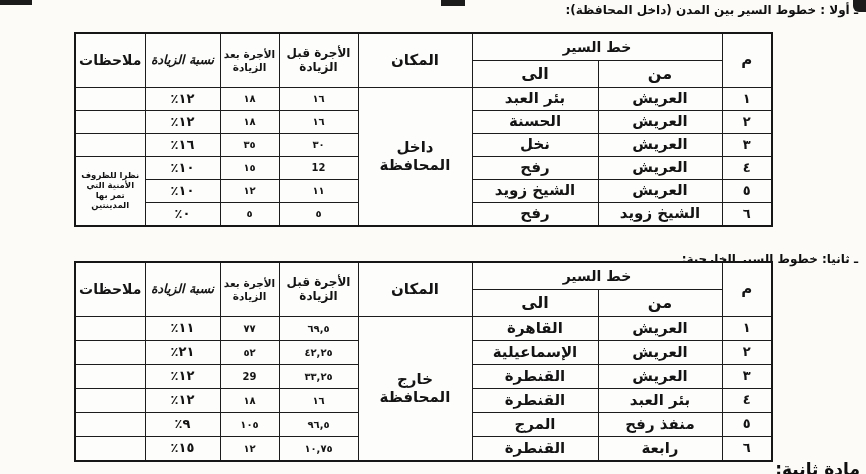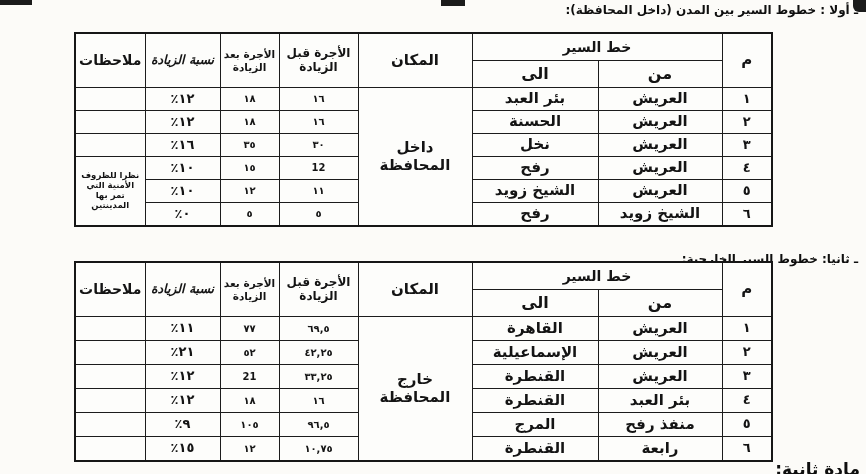--- a/index.html
+++ b/index.html
@@ -209,21 +209,21 @@
       <td class="c-num">٤٢,٢٥</td>
       <td class="c-num">٥٢</td>
       <td class="c-pct">٪٢١</td>
       <td></td>
     </tr>
     <tr>
       <td class="c-idx">٣</td>
       <td class="c-city">العريش</td>
       <td class="c-city">القنطرة</td>
       <td class="c-num">٣٣,٢٥</td>
-      <td class="c-num">21</td>
+      <td class="c-num">29</td>
       <td class="c-pct">٪١٢</td>
       <td></td>
     </tr>
     <tr>
       <td class="c-idx">٤</td>
       <td class="c-city">بئر العبد</td>
       <td class="c-city">القنطرة</td>
       <td class="c-num">١٦</td>
       <td class="c-num">١٨</td>
       <td class="c-pct">٪١٢</td>

